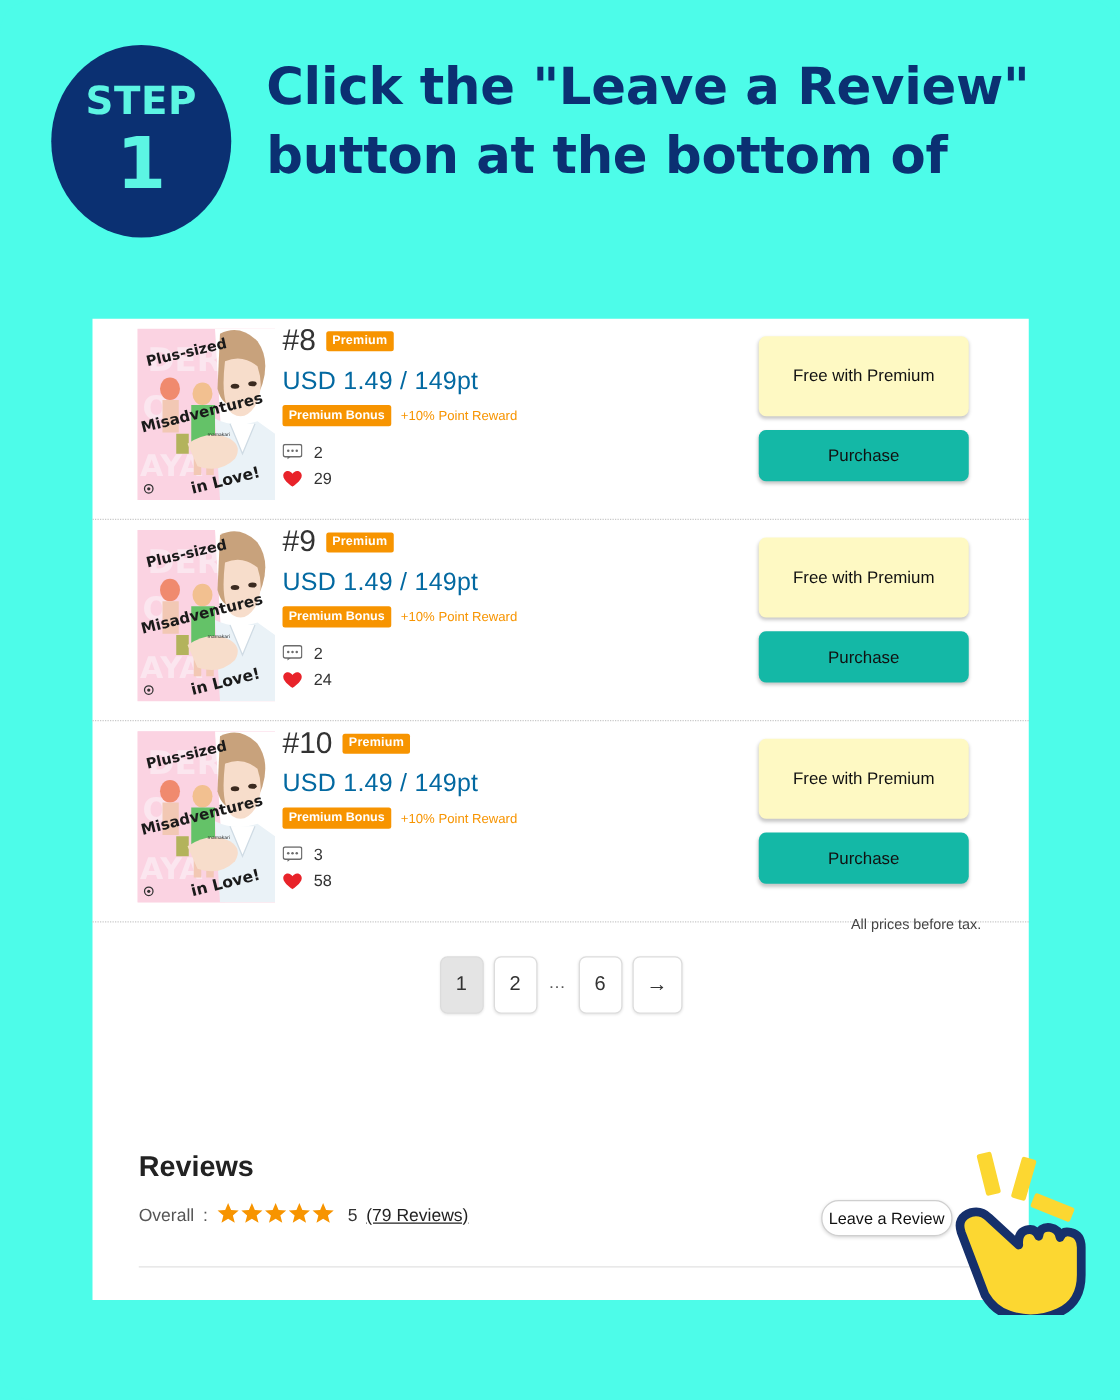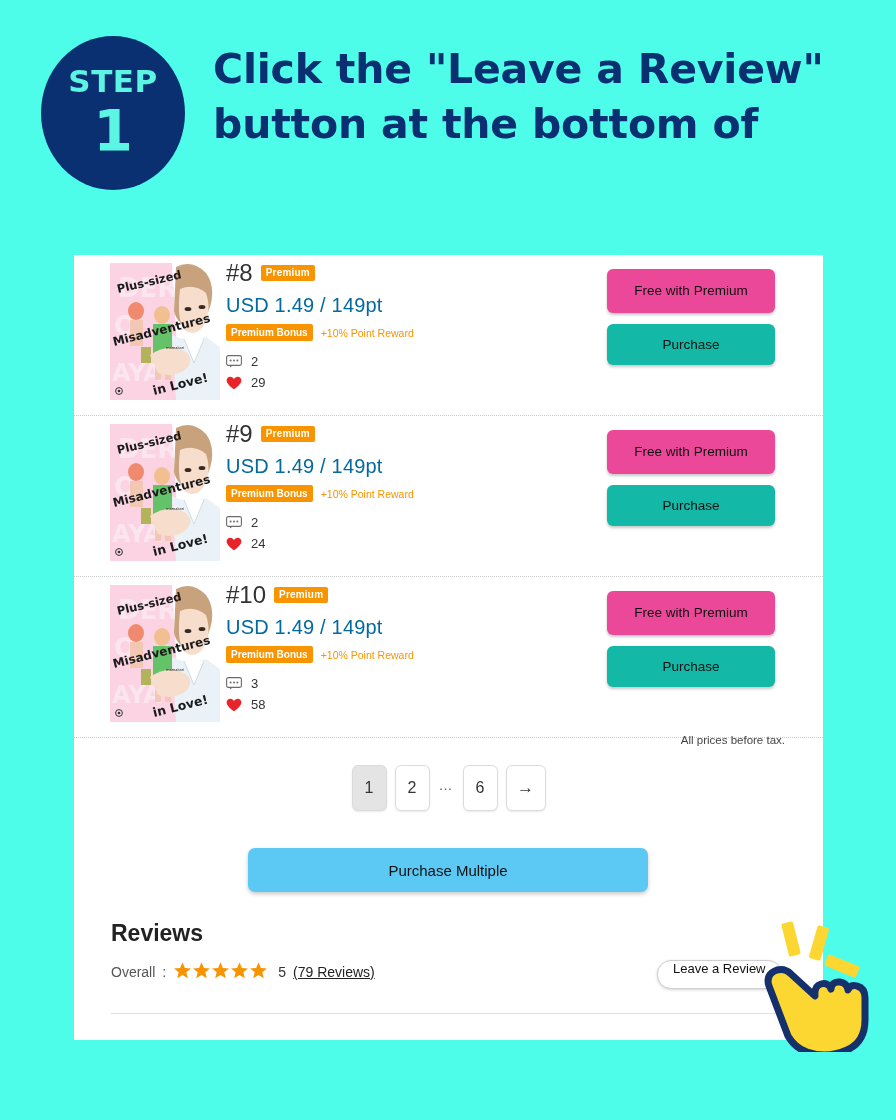--- a/index.html
+++ b/index.html
@@ -71,21 +71,21 @@
   .icon-comment{width:16px;height:13px;display:block;}
   .icon-heart{width:16px;height:14px;display:block;}
   
   .btncol{position:absolute;right:48px;top:14px;width:168px;}
   .btn{
     display:flex;align-items:center;justify-content:center;text-align:center;
     border-radius:6px;box-shadow:0 2px 3px rgba(0,0,0,.22);
     font-size:13.5px;color:#111;line-height:16px;cursor:pointer;
     font-family:"Liberation Sans",sans-serif;
   }
-  .btn-free{height:44px;background:#ec4899;}
+  .btn-free{height:64px;background:#fef9c3;}
   .btn-buy{height:41px;background:#14b8a6;margin-top:11px;}
   
   #tax-note{
     position:absolute;right:38px;top:479px;font-size:11.5px;color:#444;
   }
   #pagination{
     position:absolute;left:0;top:510px;width:749px;
     display:flex;justify-content:center;align-items:center;gap:8px;
   }
   .pbtn{
@@ -108,23 +108,23 @@
     position:absolute;left:37px;top:665px;font-size:23px;font-weight:bold;color:#222;
   }
   #overall{
     position:absolute;left:37px;top:706px;display:flex;align-items:center;gap:4px;
     font-size:14px;color:#555;
   }
   #overall .stars{display:flex;gap:0px;margin:0 3px;}
   #overall .score{color:#333;margin-left:3px;}
   #overall .rev-link{color:#222;text-decoration:underline;margin-left:3px;cursor:pointer;}
   #leave-review{
-    position:absolute;left:583px;top:705px;height:27px;padding:0 15px;
+    position:absolute;left:583px;top:705px;height:27px;padding:0 5px;
     border:1px solid #cfcfcf;border-radius:14px;background:#fff;
-    display:flex;align-items:flex-start;justify-content:center;
+    display:flex;align-items:center;justify-content:center;
     font-size:13px;color:#111;box-shadow:0 1px 3px rgba(0,0,0,.17);cursor:pointer;
   }
   #review-divider{
     position:absolute;left:37px;top:758px;width:712px;height:1px;background:#e2e2e2;
   }
   
   #cursor-hand{position:absolute;left:757px;top:920px;width:130px;height:132px;pointer-events:none;}
 </style>
 </head>
 <body>
@@ -392,23 +392,20 @@
       </div>
       <div class="pdots">…</div>
       <div class="pbtn">
         <span>6</span>
       </div>
       <div class="pbtn arrow">
         <span>→</span>
       </div>
     </div>
 
-    <div id="purchase-multiple">
-      <span>Purchase Multiple</span>
-    </div>
 
     <div id="reviews-title">Reviews</div>
     <div id="overall">
       <span>Overall :</span>
       <span class="stars">
         <span><svg width="19" height="19" viewBox="0 0 20 20">
               <path d="M10 1.4 L12.5 7.3 L18.9 7.8 L14 11.9 L15.6 18.1 L10 14.7 L4.4 18.1 L6 11.9 L1.1 7.8 L7.5 7.3 Z" fill="#F79400"></path>
             </svg></span>
         <span><svg width="19" height="19" viewBox="0 0 20 20">
               <path d="M10 1.4 L12.5 7.3 L18.9 7.8 L14 11.9 L15.6 18.1 L10 14.7 L4.4 18.1 L6 11.9 L1.1 7.8 L7.5 7.3 Z" fill="#F79400"></path>

